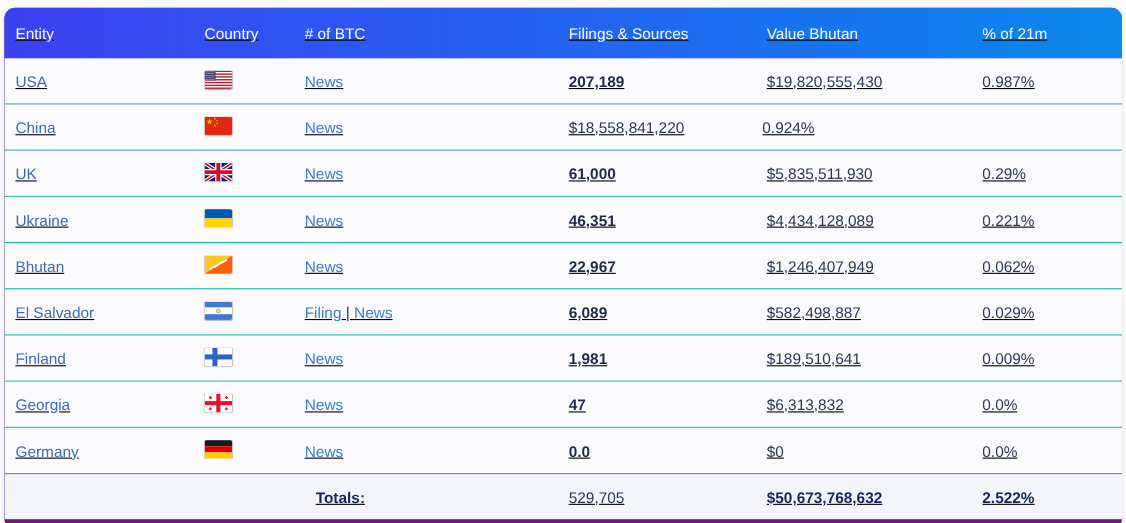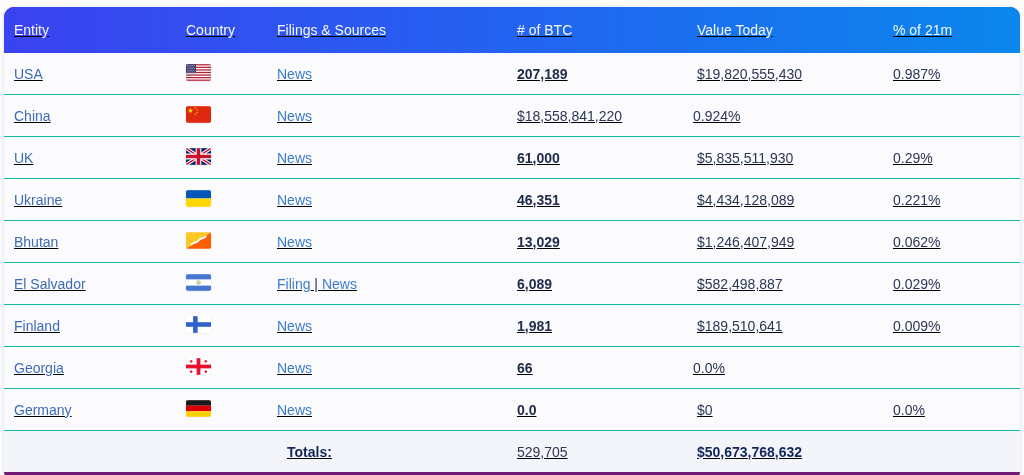--- a/index.html
+++ b/index.html
@@ -50,23 +50,23 @@
   .totals .td-btc{font-weight:normal;color:#2b3753}
   .totals .td-value,.totals .td-pct{font-weight:bold;color:#12265a}
 </style>
 </head>
 <body>
 
 <div class="table">
   <div class="thead">
     <div class="th th-entity">Entity</div>
     <div class="th th-flag">Country</div>
+    <div class="th th-btc"># of BTC</div>
     <div class="th th-sources">Filings &amp; Sources</div>
-    <div class="th th-btc"># of BTC</div>
-    <div class="th th-value">Value Today</div>
+    <div class="th th-value">Value Bhutan</div>
     <div class="th th-pct">% of 21m</div>
   </div>
 
   <div>
       <div class="trow">
         <div class="td td-entity"><a class="entity-link">USA</a></div>
         <div class="td td-flag"><span class="flag-wrap"><svg class="flag" viewBox="0 0 24 16" xmlns="http://www.w3.org/2000/svg">
               <rect width="24" height="16" fill="#fff"></rect>
               <rect y="0.00" width="24" height="1.23" fill="#B22234"></rect>
               <rect y="2.46" width="24" height="1.23" fill="#B22234"></rect>
@@ -145,21 +145,21 @@
         <div class="td td-pct">0.221%</div>
       </div>
       <div class="trow">
         <div class="td td-entity"><a class="entity-link">Bhutan</a></div>
         <div class="td td-flag"><span class="flag-wrap"><svg class="flag" viewBox="0 0 24 16" xmlns="http://www.w3.org/2000/svg">
               <path d="M0 0H24L0 16Z" fill="#FFC726"></path>
               <path d="M24 0V16H0Z" fill="#FF5E00"></path>
               <path d="M5 12C8 9 9 11 12 8C15 5 16 7 19 4" stroke="#fff" stroke-width="1.7" fill="none" stroke-linecap="round"></path>
             </svg></span></div>
         <div class="td td-sources"><a class="source-link">News</a></div>
-        <div class="td td-btc">13,029</div>
+        <div class="td td-btc">22,967</div>
         <div class="td td-value">$1,246,407,949</div>
         <div class="td td-pct">0.062%</div>
       </div>
       <div class="trow">
         <div class="td td-entity"><a class="entity-link">El Salvador</a></div>
         <div class="td td-flag"><span class="flag-wrap"><svg class="flag" viewBox="0 0 24 16" xmlns="http://www.w3.org/2000/svg">
               <rect width="24" height="16" fill="#fff"></rect>
               <rect width="24" height="5" fill="#4577D0"></rect>
               <rect y="11" width="24" height="5" fill="#4577D0"></rect>
               <circle cx="12" cy="8" r="1.7" fill="#EDE3A5" stroke="#7C9A52" stroke-width="0.6"></circle>
@@ -186,21 +186,22 @@
         <div class="td td-flag"><span class="flag-wrap"><svg class="flag" viewBox="0 0 24 16" xmlns="http://www.w3.org/2000/svg">
               <rect width="24" height="16" fill="#fff"></rect>
               <rect x="10.2" width="3.6" height="16" fill="#E8112D"></rect>
               <rect y="6.2" width="24" height="3.6" fill="#E8112D"></rect>
               <path d="M5 1.8v2.6M3.7 3.1h2.6" stroke="#E8112D" stroke-width="1.1"></path>
               <path d="M19 1.8v2.6M17.7 3.1h2.6" stroke="#E8112D" stroke-width="1.1"></path>
               <path d="M5 11.6v2.6M3.7 12.9h2.6" stroke="#E8112D" stroke-width="1.1"></path>
               <path d="M19 11.6v2.6M17.7 12.9h2.6" stroke="#E8112D" stroke-width="1.1"></path>
             </svg></span></div>
         <div class="td td-sources"><a class="source-link">News</a></div>
-        <div class="td td-btc">66</div>
+        <div class="td td-btc">47</div>
+        <div class="td td-value">$6,313,832</div>
         <div class="td td-pct">0.0%</div>
       </div>
       <div class="trow">
         <div class="td td-entity"><a class="entity-link">Germany</a></div>
         <div class="td td-flag"><span class="flag-wrap"><svg class="flag" viewBox="0 0 24 16" xmlns="http://www.w3.org/2000/svg">
               <rect width="24" height="5.33" fill="#1a1a1a"></rect>
               <rect y="5.33" width="24" height="5.34" fill="#DD0000"></rect>
               <rect y="10.67" width="24" height="5.33" fill="#FFCE00"></rect>
             </svg></span></div>
         <div class="td td-sources"><a class="source-link">News</a></div>
@@ -209,14 +210,15 @@
         <div class="td td-pct">0.0%</div>
       </div>
     </div>
 
   <div class="trow totals">
     <div class="td td-entity"></div>
     <div class="td td-flag"></div>
     <div class="td td-sources totals-label">Totals:</div>
     <div class="td td-btc">529,705</div>
     <div class="td td-value">$50,673,768,632</div>
+    <div class="td td-pct">2.522%</div>
   </div>
 </div>
 
 </body></html>

